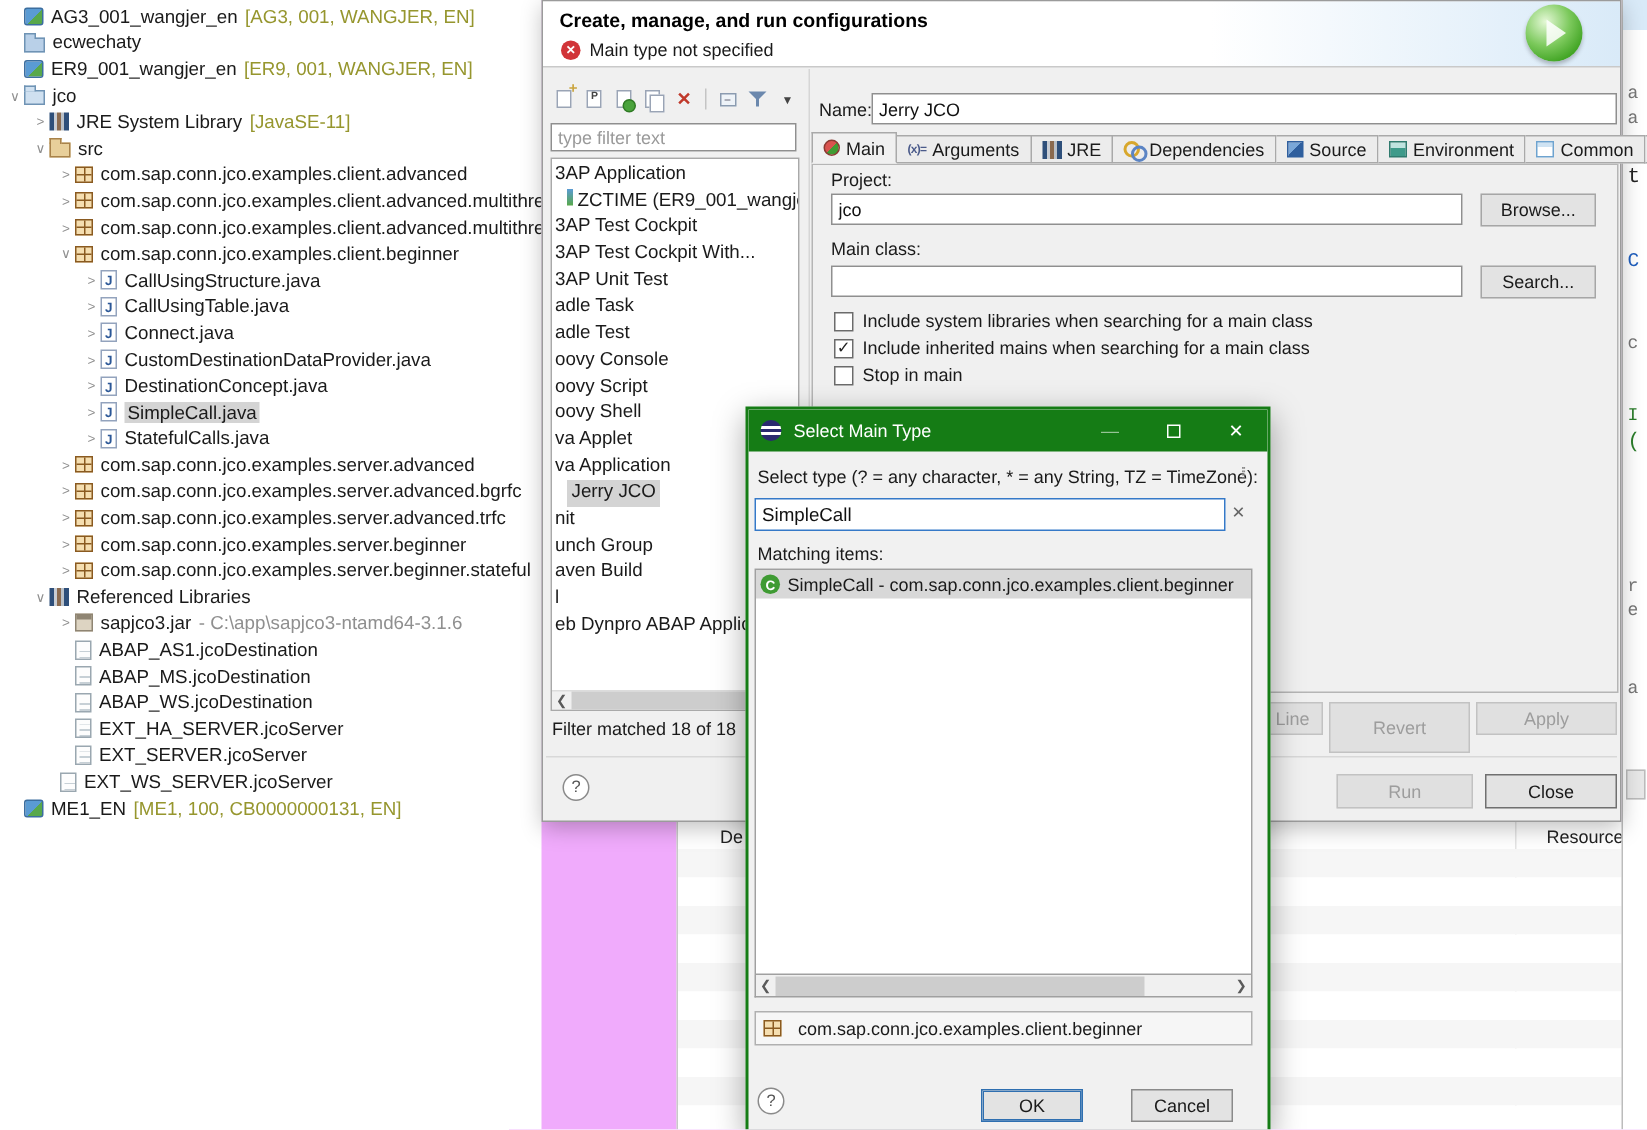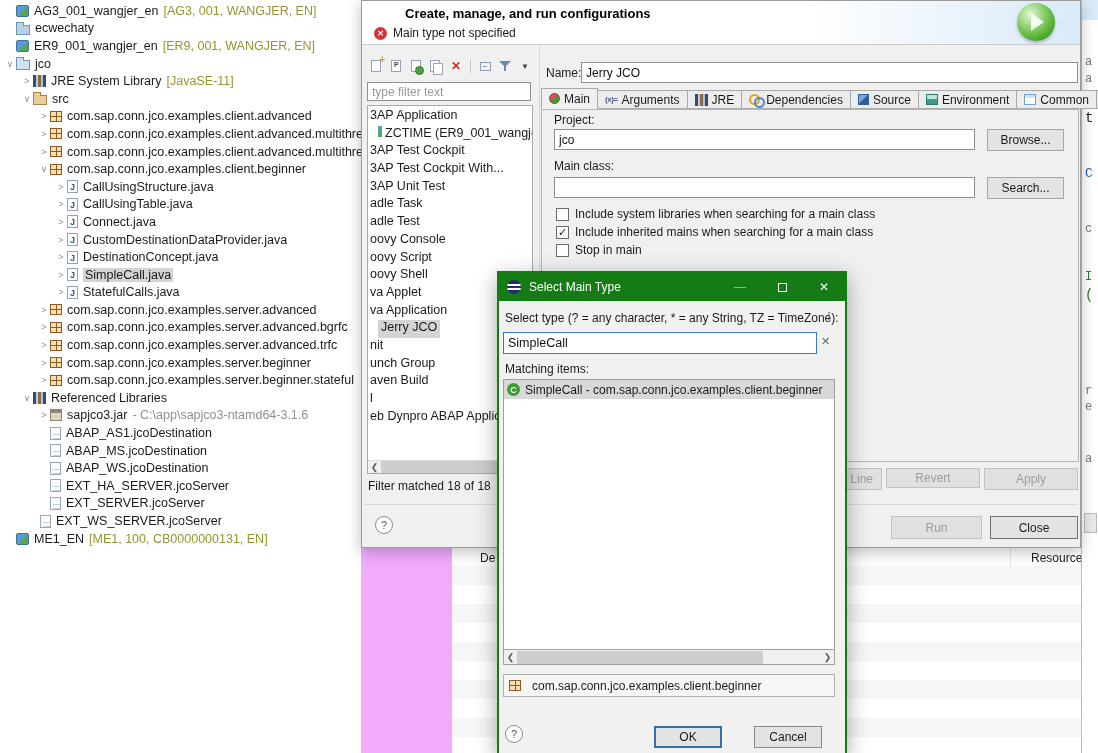--- a/index.html
+++ b/index.html
@@ -59,21 +59,21 @@
   .stripe { position:absolute; left:0; width:647px; height:19px; }
   .vline { position:absolute; top:0; bottom:0; width:1px; background:#e4e4e4; }
   #editor-strip { left:1081px; top:0; width:17px; height:753px; background:#fff; border-left:1px solid #bcbcbc; z-index:2; }
   .echar { position:absolute; left:3px; font-size:12px; color:#777; font-family:"Liberation Mono",monospace; }
 
   
   #runconfig { left:361px; top:0; width:720px; height:548px; background:#f0f0f0; border:1px solid #9b9b9b;
                box-shadow:0 4px 14px rgba(0,0,0,.25); z-index:10; }
   #rc-header { position:absolute; left:0; top:0; width:100%; height:44px;
                background:linear-gradient(90deg,#ffffff 62%,#d9eaf8); border-bottom:1px solid #c9c9c9; }
-  #rc-title { position:absolute; left:11px; top:5px; font-size:13px; font-weight:bold; color:#000;margin-left:32px; }
+  #rc-title { position:absolute; left:11px; top:5px; font-size:13px; font-weight:bold; color:#000; }
   .i-error { width:13px; height:13px; border-radius:50%; background:#d13438; color:#fff; font-size:8px;
              display:flex; align-items:center; justify-content:center; font-weight:bold; }
   #rc-run-icon { position:absolute; right:25px; top:2px; width:38px; height:38px; border-radius:50%;
              background:radial-gradient(circle at 35% 30%, #e4f8d6, #7cc95c 45%, #3fa322 78%, #237f10);
              box-shadow:0 2px 3px rgba(0,0,0,.25); }
   #rc-run-icon::after { content:''; position:absolute; left:14px; top:10px; width:0; height:0;
              border-left:13px solid rgba(255,255,255,.85); border-top:9px solid transparent; border-bottom:9px solid transparent; }
 
   
   .tb { width:18px; height:16px; display:flex; align-items:center; justify-content:center; position:relative; }
@@ -503,21 +503,21 @@
           <span class="cb">✓</span>
           <span class="lbl">Include inherited mains when searching for a main class</span>
         </div>
         <div class="cbrow">
           <span class="cb"></span>
           <span class="lbl">Stop in main</span>
         </div>
       </div>
 
     <div class="abs btn disabled" style="left:399px;top:467px;width:121px;height:22px;justify-content:flex-end;padding-right:8px;">d Line</div>
-    <div class="abs btn disabled" style="left:524px;top:467px;width:94px;height:20px;">Revert</div>
+    <div class="abs btn disabled" style="left:524px;top:467px;width:94px;height:34px;">Revert</div>
     <div class="abs btn disabled" style="left:622px;top:467px;width:94px;height:22px;text-align:right;">Apply</div>
 
     <div class="abs" style="left:2px;top:503px;width:714px;height:1px;background:#d8d8d8;"></div>
     <div class="abs btn disabled" style="left:529px;top:515px;width:91px;height:23px;">Run</div>
     <div class="abs btn" style="left:628px;top:515px;width:88px;height:23px;border-color:#707070;">Close</div>
   </div>
 
   <div id="selectdlg" class="abs">
     <div id="smt-titlebar">
       <span class="i-eclipse"></span>

